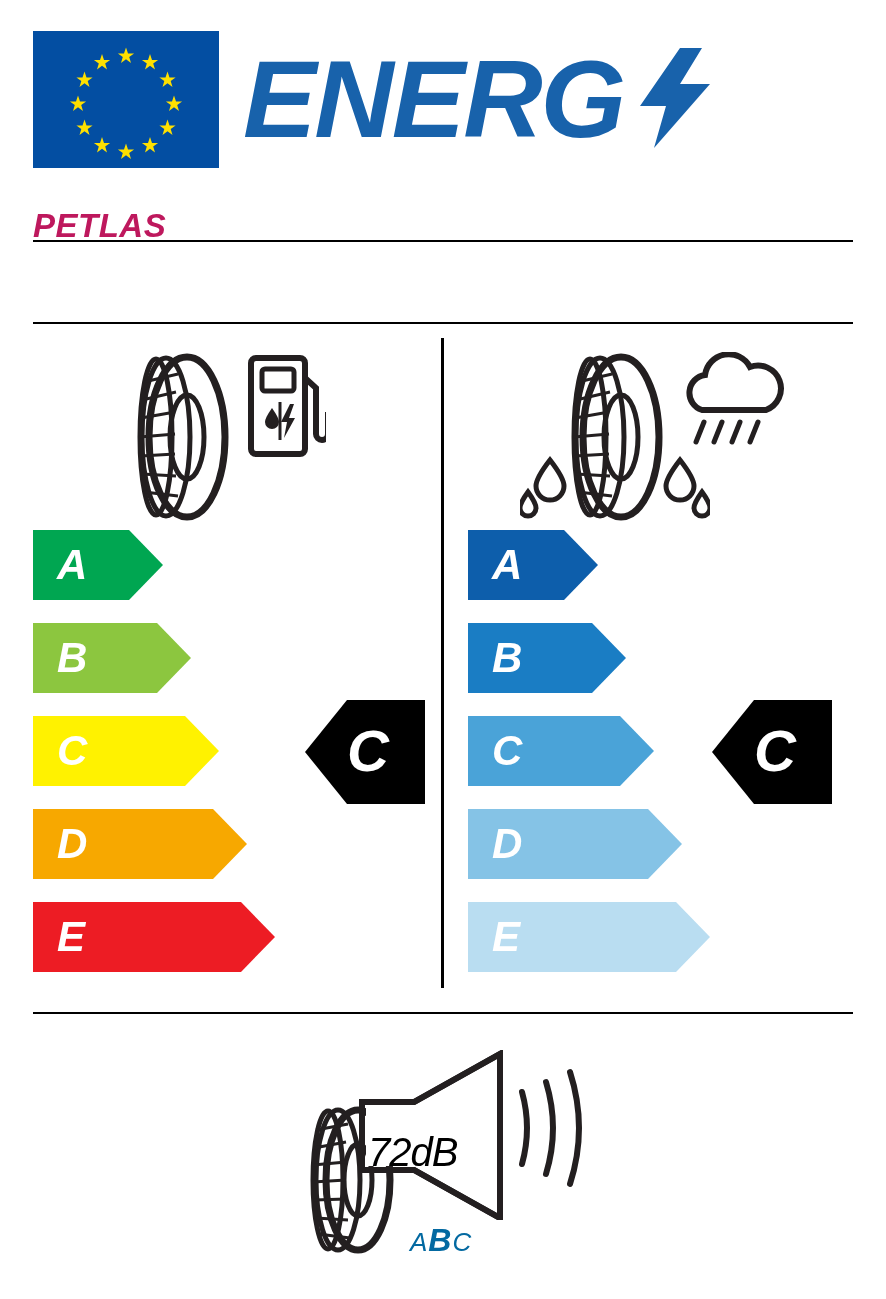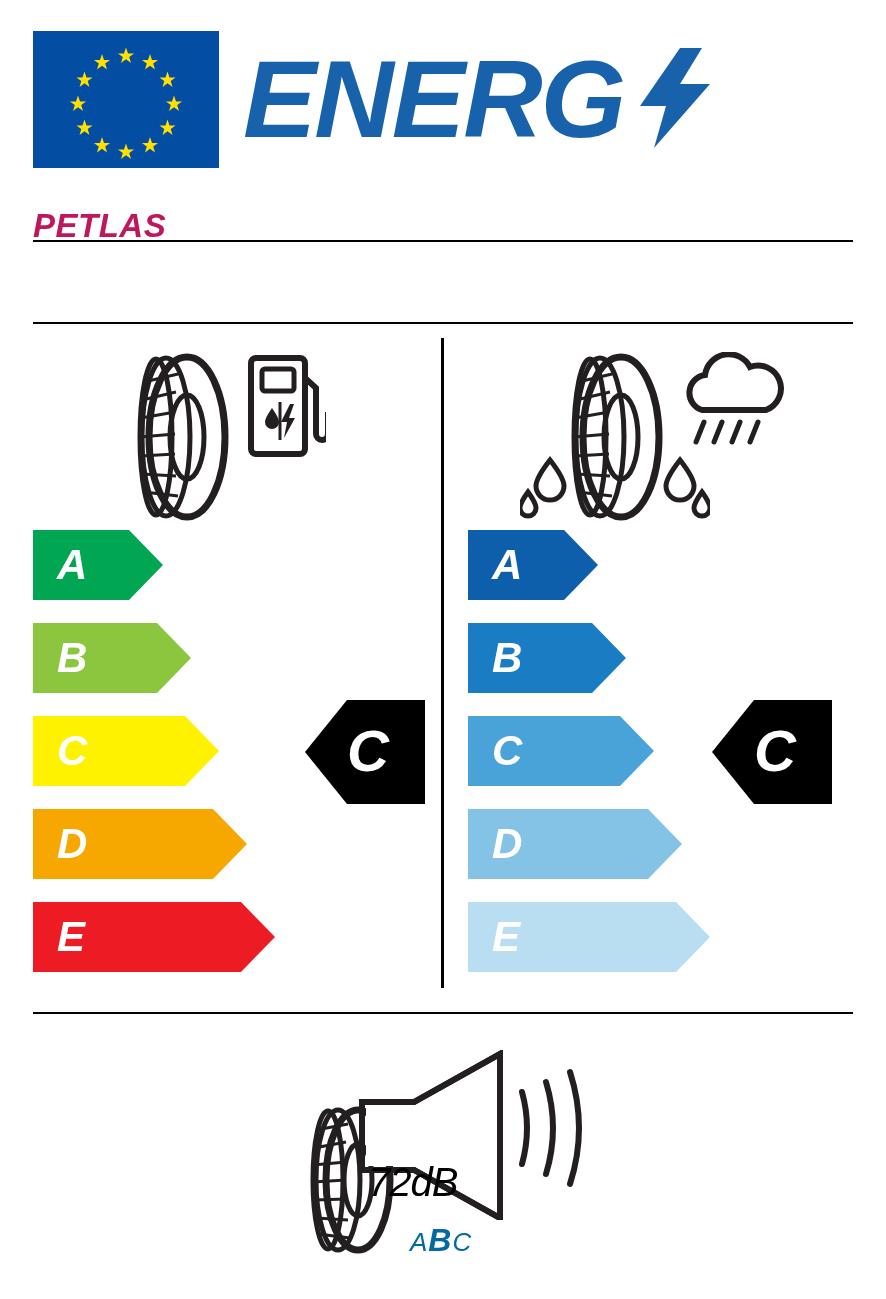--- a/index.html
+++ b/index.html
@@ -122,21 +122,21 @@
     line-height: 58px;
   }
 
   
   .icon-abs { position: absolute; }
 
   
   .noise-db {
     position: absolute;
     left: 368px;
-    top: 1160px;
+    top: 1130px;
     font-size: 40px;
     font-weight: normal;
     color: #000;
     letter-spacing: -1px;
   }
   .noise-classes {
     position: absolute;
     left: 410px;
     top: 1222px;
     font-size: 28px;

